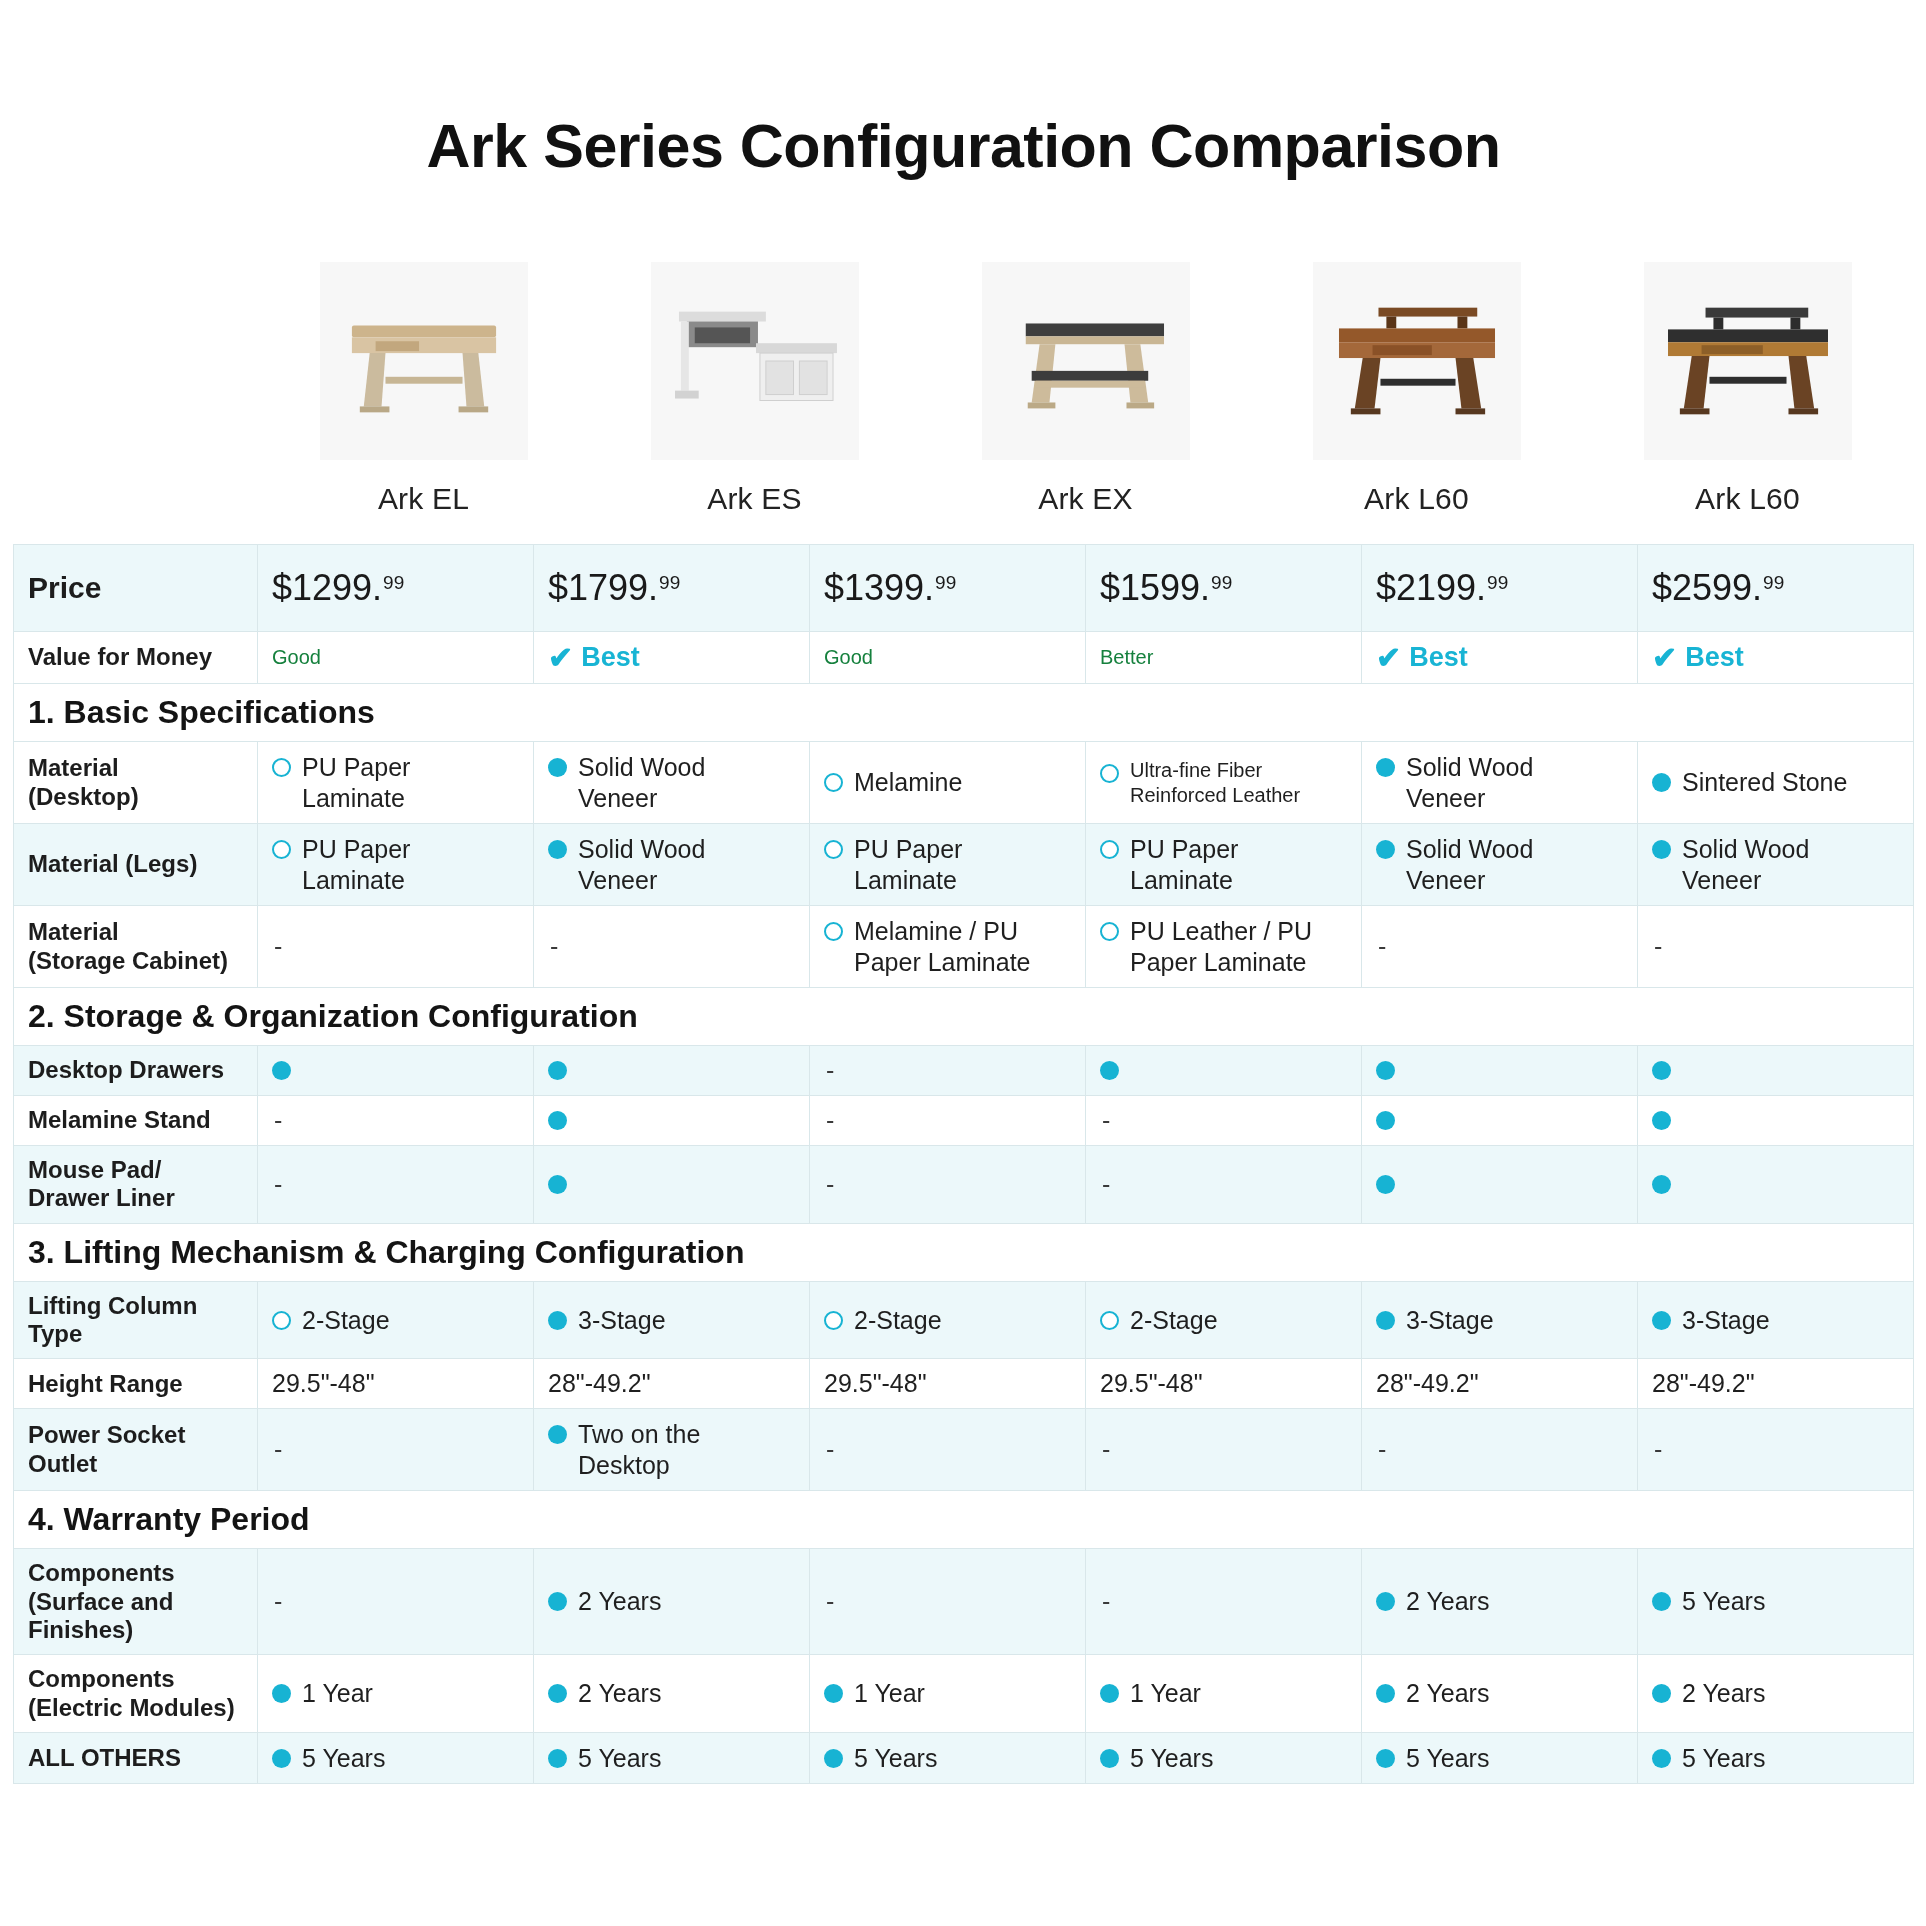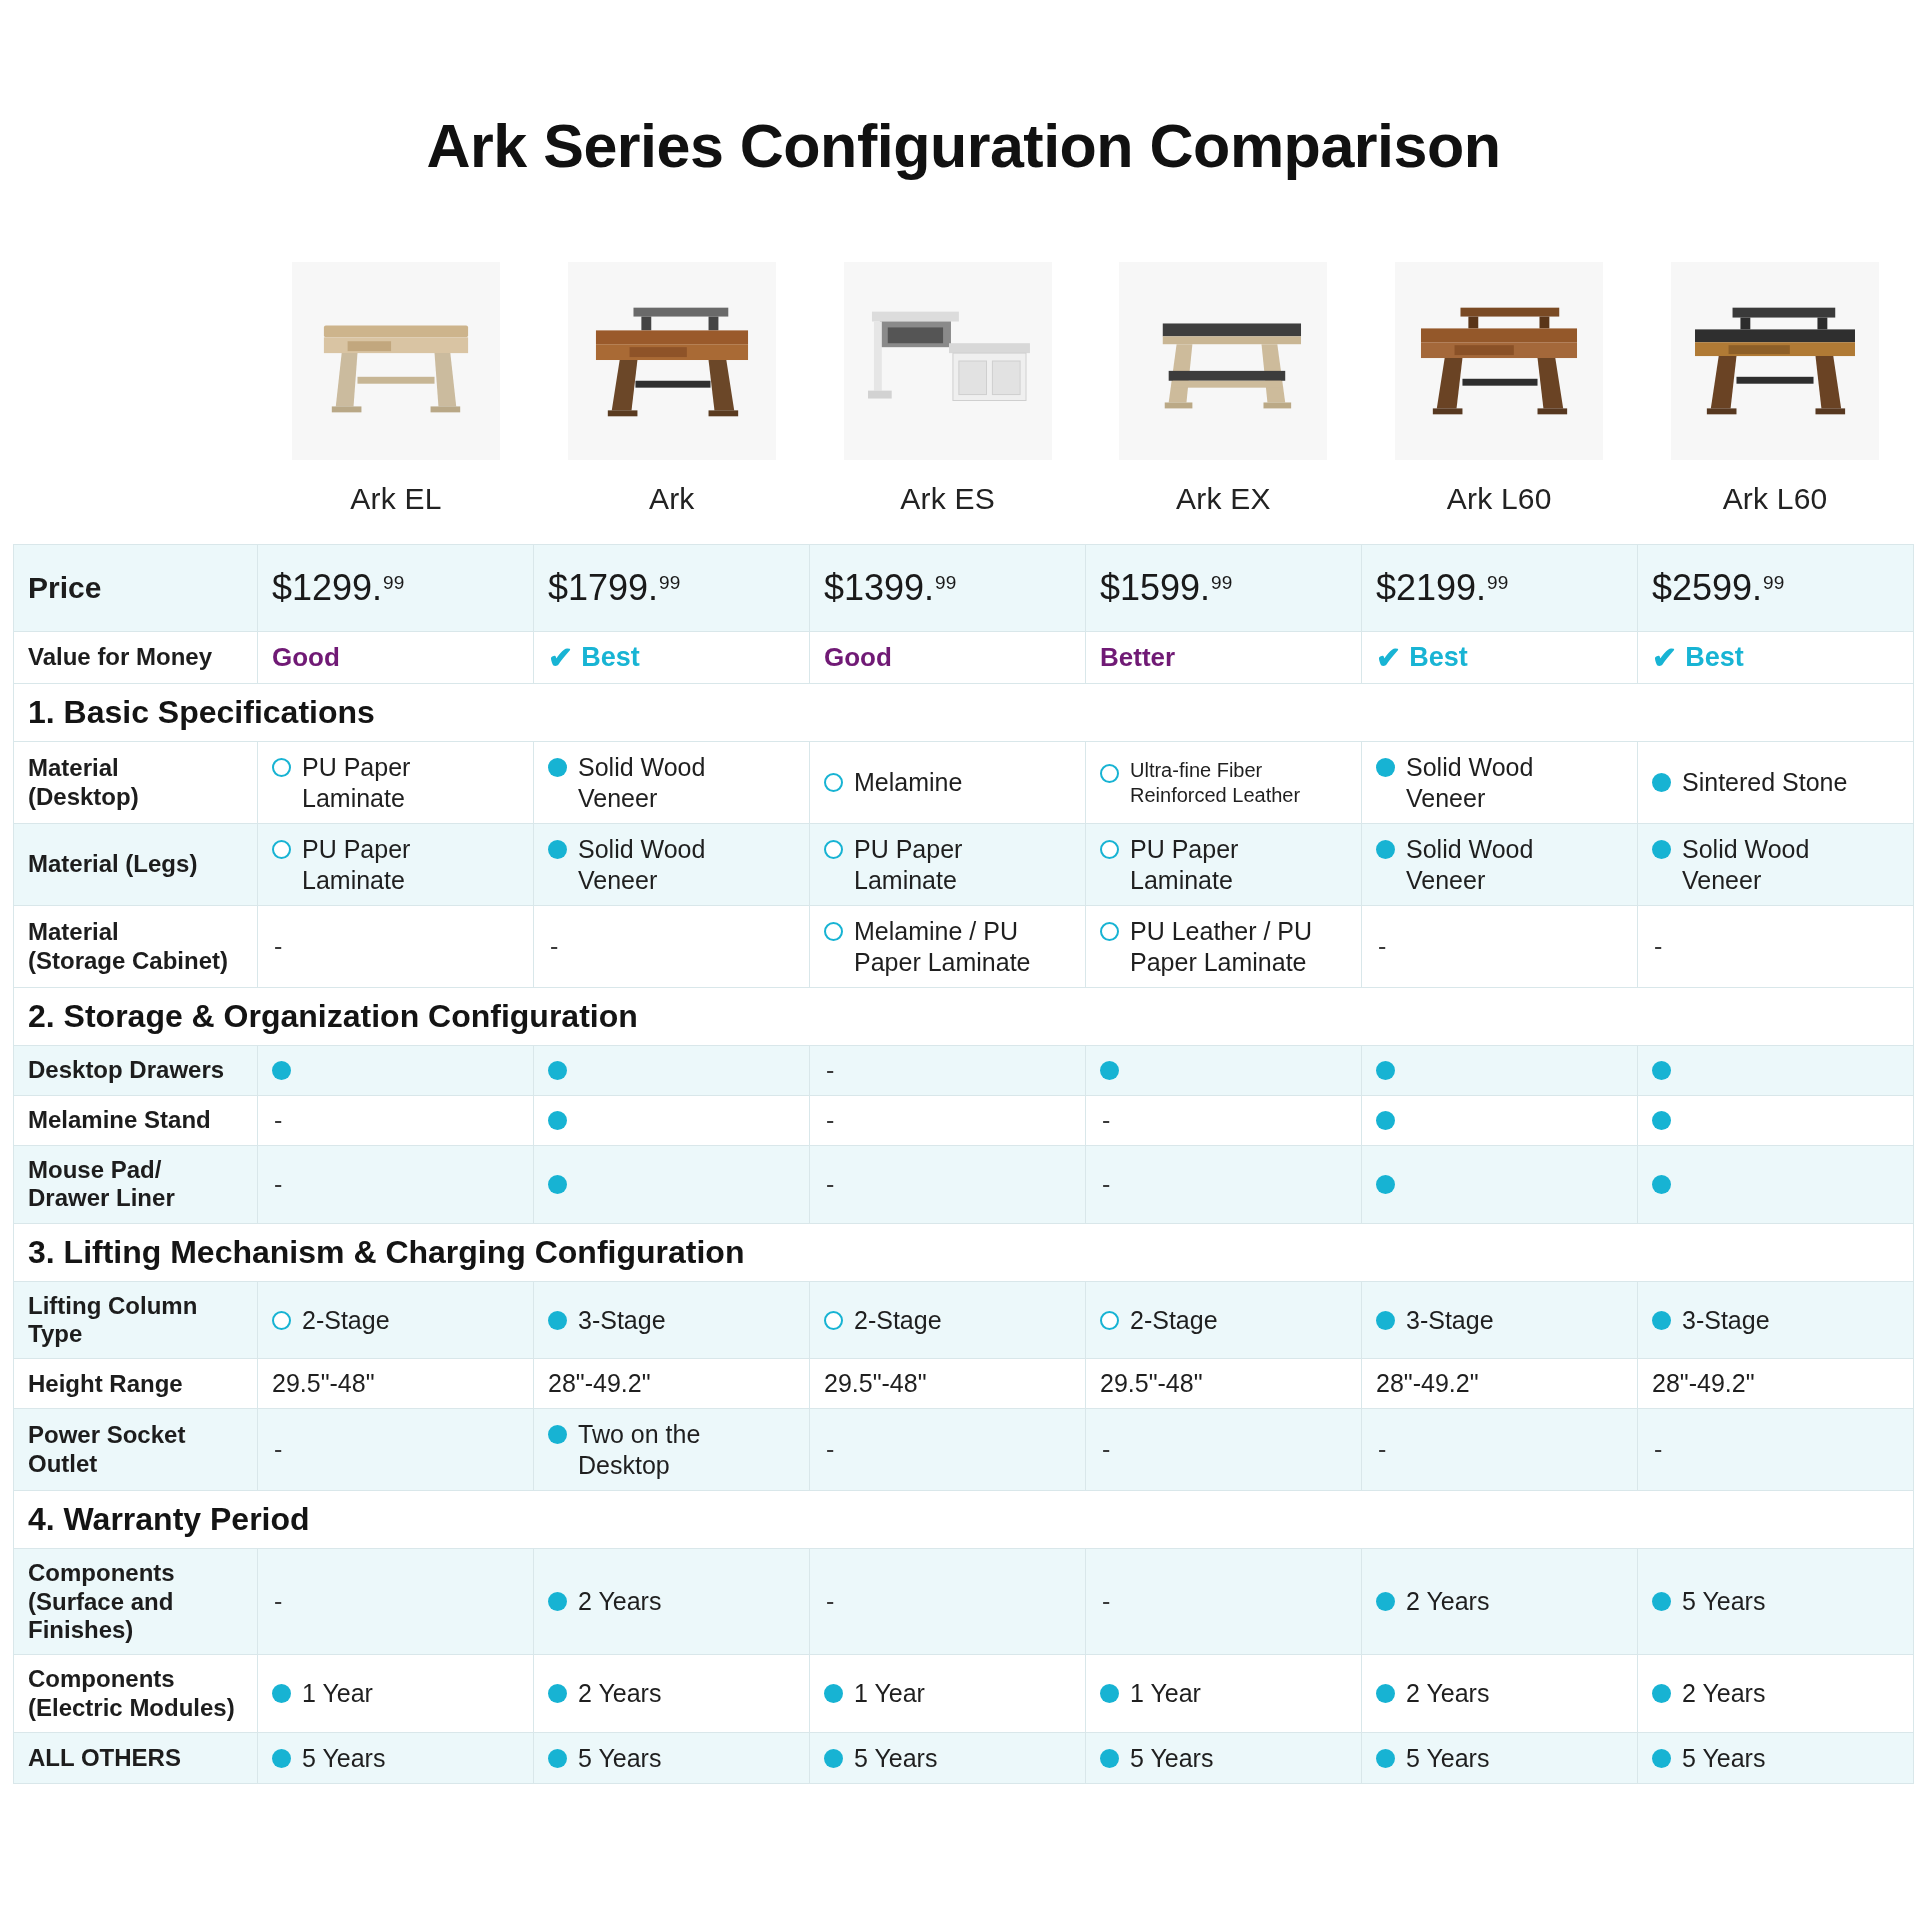--- a/index.html
+++ b/index.html
@@ -101,23 +101,22 @@
     white-space: nowrap;
   }
   .price sup {
     font-size: 19px;
     vertical-align: baseline;
     position: relative;
     top: -11px;
     margin-left: 1px;
   }
   .val {
-    font-size: 26px;
-    color: #701a75;
-    font-weight: bold;
+    font-size: 20px;
+    color: #15803d;
   }
   .best {
     font-size: 27px;
     font-weight: bold;
     color: #18b4d4;
     display: inline-flex;
     align-items: center;
     gap: 8px;
   }
   .check {
@@ -191,38 +190,20 @@
           <path d="M40 72 L34 126 L52 126 L56 72 Z" fill="#cbbb9e"></path>
           <path d="M150 72 L156 126 L138 126 L134 72 Z" fill="#cbbb9e"></path>
           <rect x="56" y="96" width="78" height="7" fill="#c7b695"></rect>
           <rect x="30" y="126" width="30" height="6" fill="#b9a887"></rect>
           <rect x="130" y="126" width="30" height="6" fill="#b9a887"></rect>
         </svg>
       </div>
       <div class="prod-name">Ark EL</div>
     </div>
 
-    <div class="prod-cell">
-      <div class="prod-img">
-        <svg width="188" height="158" viewBox="0 0 190 160">
-          <rect x="56" y="26" width="96" height="9" fill="#6a6a6a"></rect>
-          <rect x="64" y="35" width="10" height="14" fill="#444"></rect>
-          <rect x="132" y="35" width="10" height="14" fill="#444"></rect>
-          <rect x="18" y="49" width="154" height="14" fill="#9a5a2b"></rect>
-          <rect x="18" y="63" width="154" height="16" fill="#a96a35"></rect>
-          <rect x="52" y="66" width="58" height="10" fill="#8e5328"></rect>
-          <path d="M42 79 L34 130 L54 130 L60 79 Z" fill="#6b4728"></path>
-          <path d="M150 79 L158 130 L138 130 L132 79 Z" fill="#6b4728"></path>
-          <rect x="58" y="100" width="76" height="7" fill="#2f2f2f"></rect>
-          <rect x="30" y="130" width="30" height="6" fill="#5a3b20"></rect>
-          <rect x="132" y="130" width="30" height="6" fill="#5a3b20"></rect>
-        </svg>
-      </div>
-      <div class="prod-name">Ark</div>
-    </div>
 
     <div class="prod-cell">
       <div class="prod-img">
         <svg width="188" height="158" viewBox="0 0 190 160">
           <rect x="18" y="30" width="88" height="10" fill="#dcdcdc"></rect>
           <rect x="26" y="40" width="72" height="26" fill="#8a8a8a"></rect>
           <rect x="34" y="46" width="56" height="16" fill="#555"></rect>
           <rect x="20" y="40" width="8" height="70" fill="#e6e6e6"></rect>
           <rect x="14" y="110" width="24" height="8" fill="#d2d2d2"></rect>
           <rect x="96" y="62" width="82" height="10" fill="#d8d8d8"></rect>

